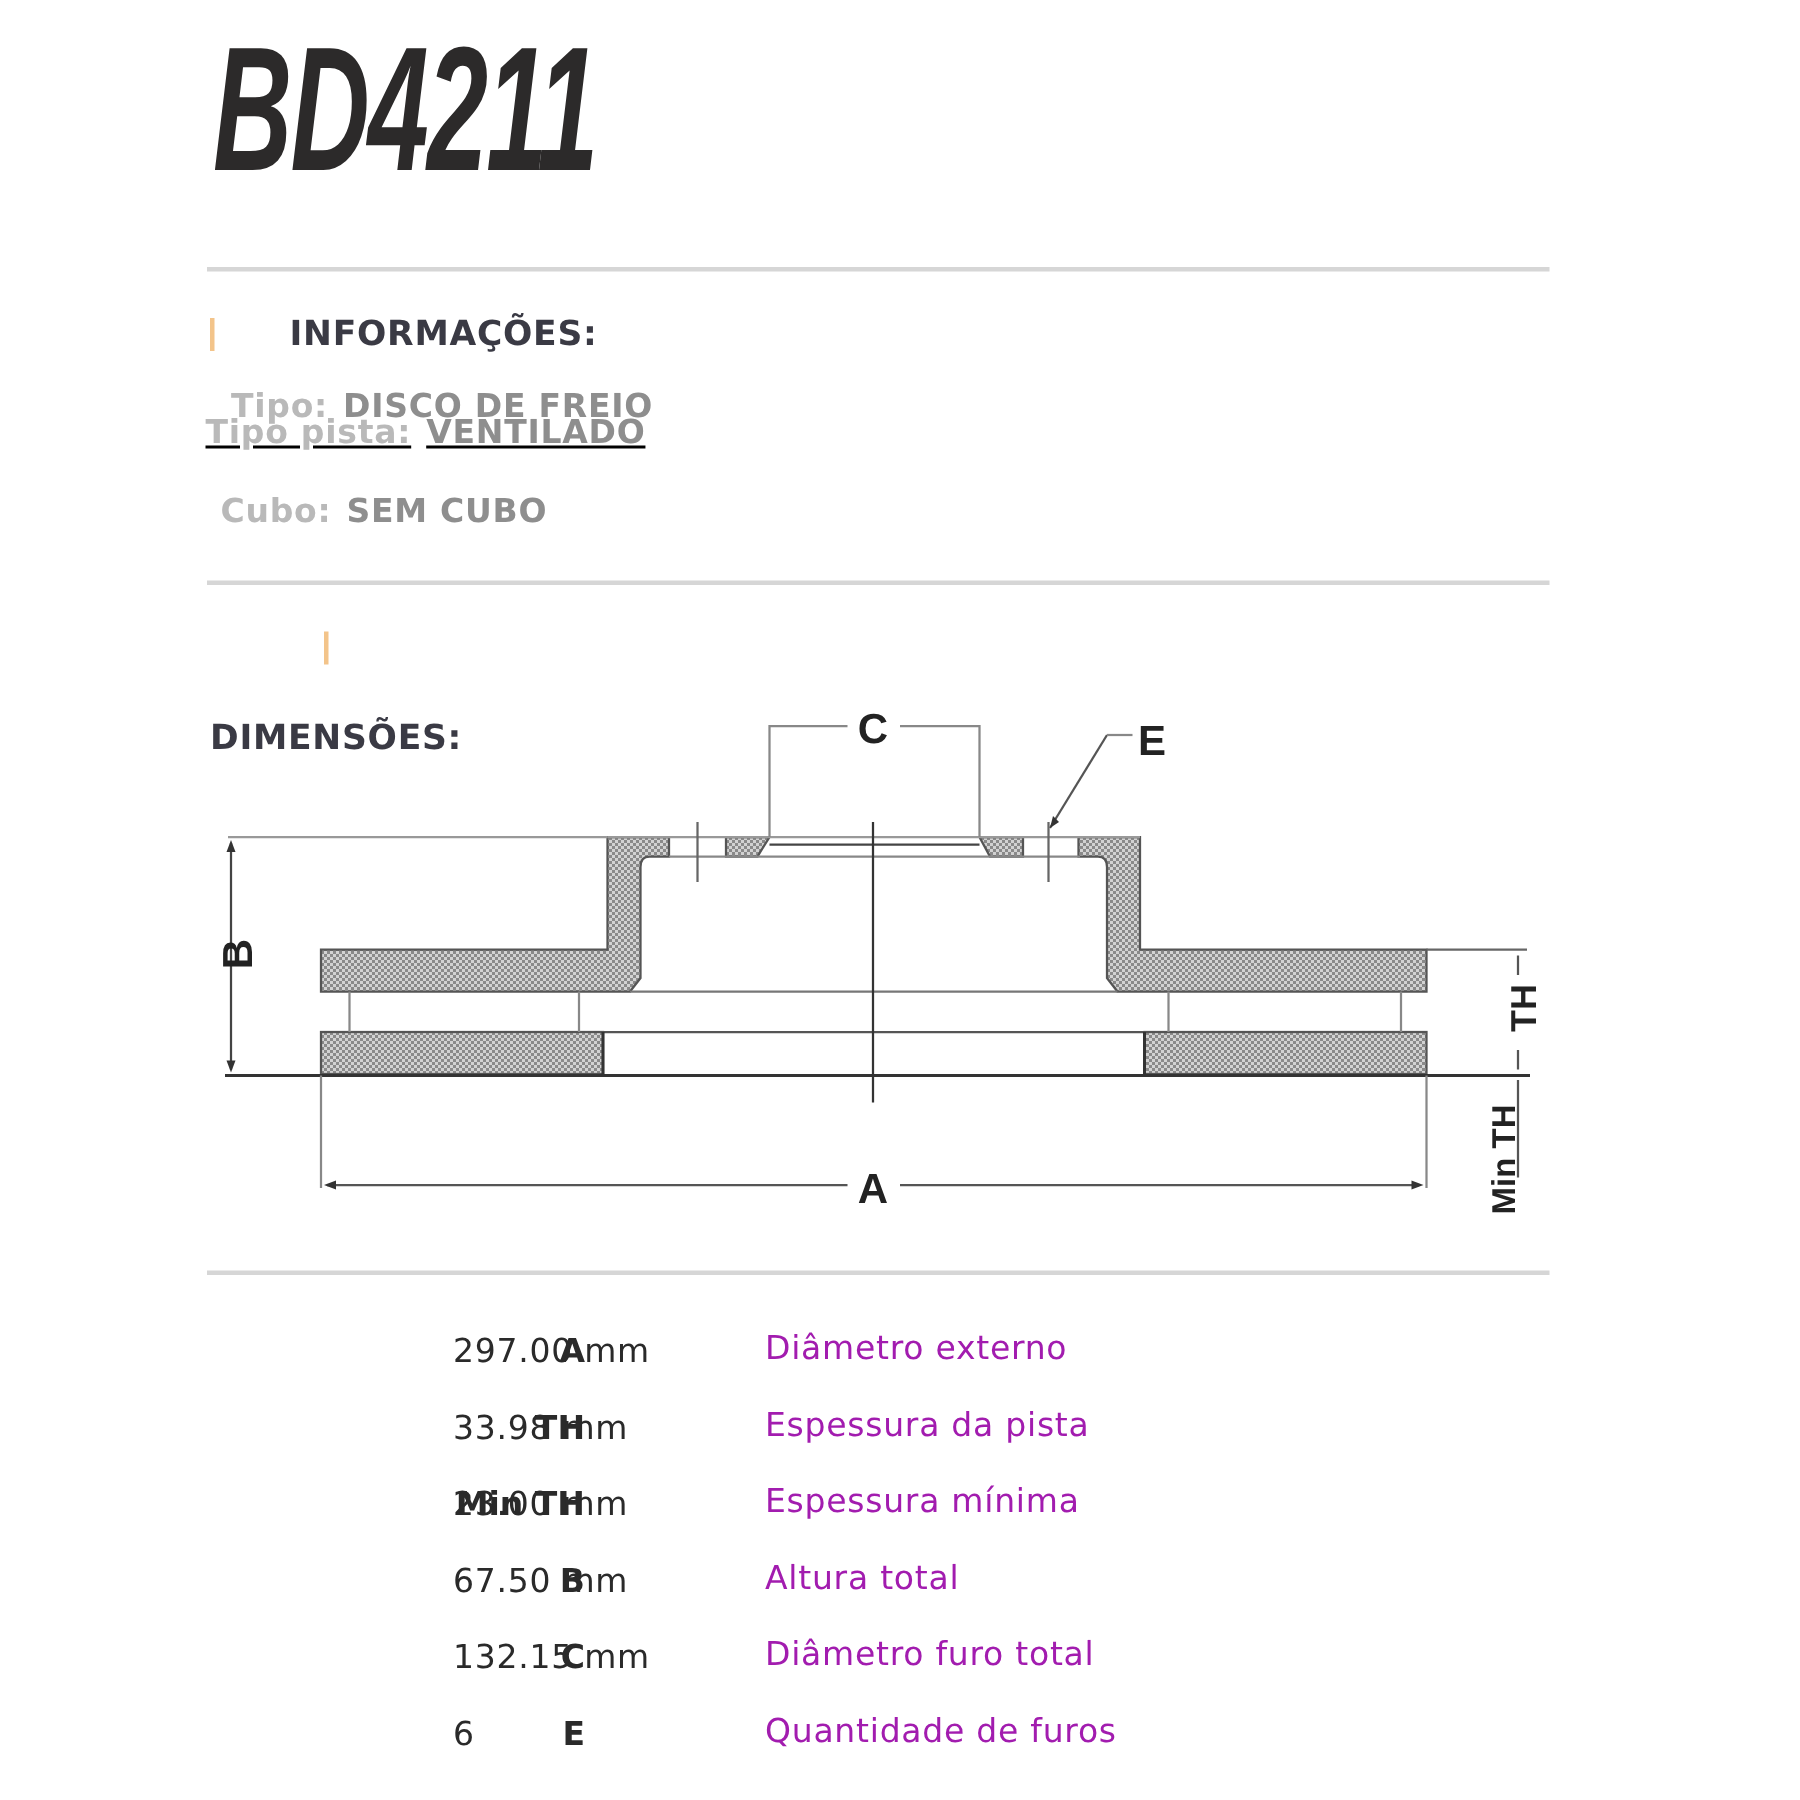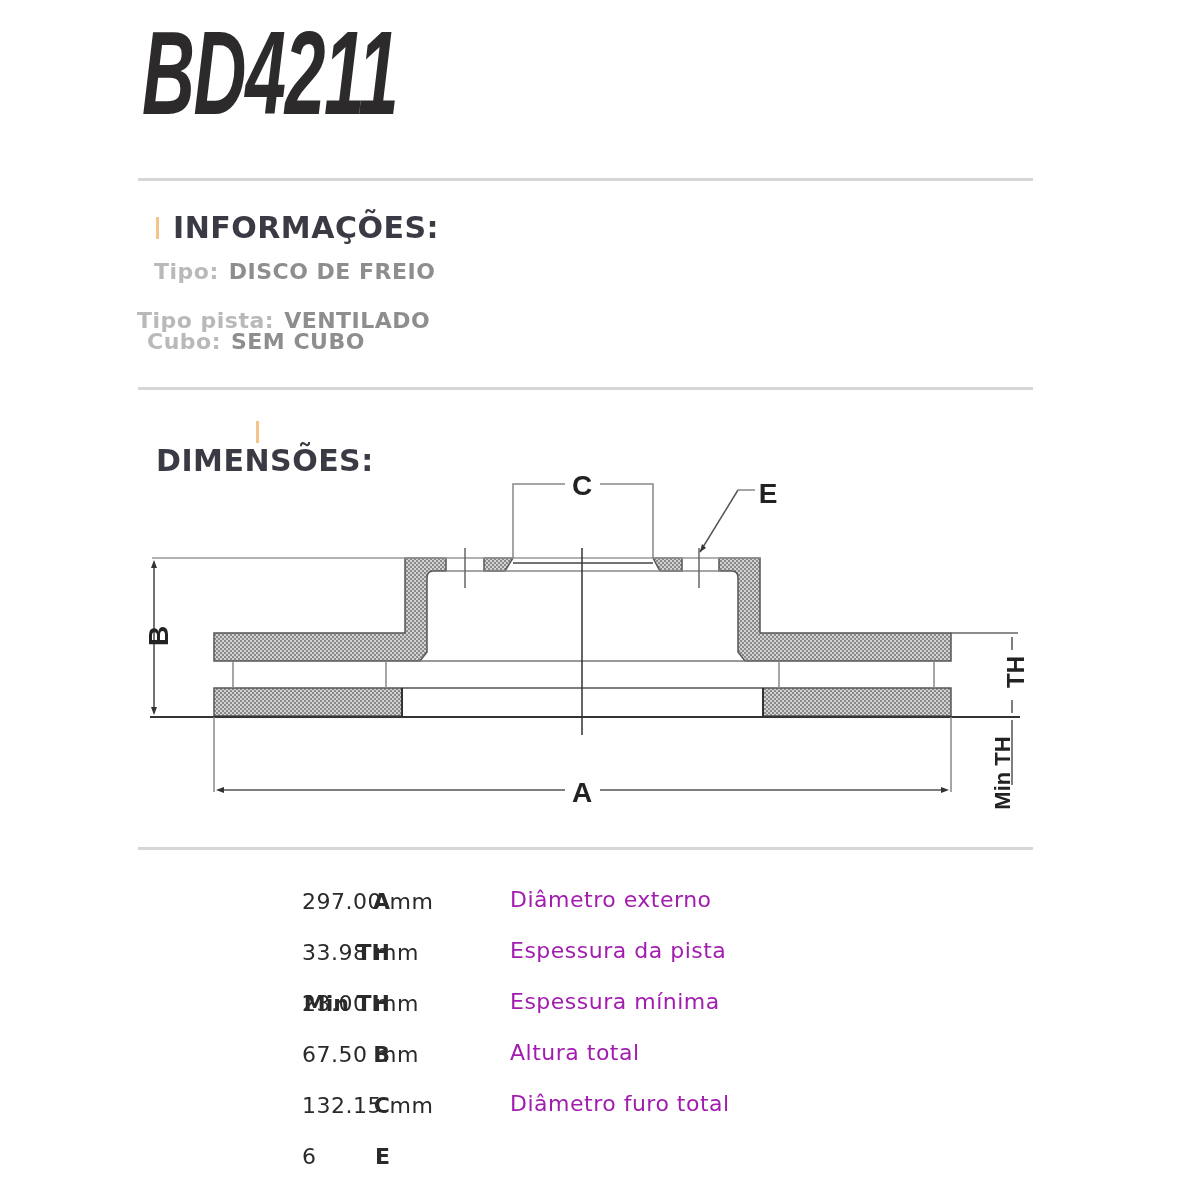--- a/index.html
+++ b/index.html
@@ -1,19 +1,19 @@
 <!DOCTYPE html>
 <html><head>
 <meta charset="utf-8">
 <style>
   html, body { margin:0; padding:0; background:#ffffff; }
   body { width:1200px; height:1200px; position:relative; overflow:hidden; font-family:"DejaVu Sans", sans-serif; }
   .title { position:absolute; left:142px; top:8px; font-family:"Liberation Sans", sans-serif; font-weight:bold; font-style:italic; font-size:118px; color:#2c2a2a; letter-spacing:-2px; transform:scaleX(0.62); transform-origin:left top; line-height:130px; }
   .sep { position:absolute; left:138px; width:895px; height:3px; background:#d6d6d6; }
-  .heading { position:absolute; left:156px; font-size:30px; font-weight:bold; color:#3a3a44; display:flex; align-items:center; letter-spacing:0.5px; }
+  .heading { position:absolute; left:140px; font-size:23px; font-weight:bold; color:#3a3a44; display:flex; align-items:center; letter-spacing:0.5px;gap:36px; }
   .heading .bar { width:3px; height:22px; background:#f3c48a; margin-right:14px; }
   .info-row { position:absolute; left:137px; font-size:22px; font-weight:bold; letter-spacing:0.5px; }
   .info-row .lbl { color:#b9b9b9; margin-right:10px; }
   .info-row .val { color:#8e8e8e; }
   .diagram { position:absolute; left:130px; top:460px; width:920px; height:370px; }
   .spec { position:absolute; left:140px; width:900px; height:40px; font-size:22px; }
   .spec .code { position:absolute; right:650px; top:0; font-weight:bold; color:#2a2a2a; text-align:right; white-space:nowrap; }
   .spec .value { position:absolute; left:162px; top:0; font-weight:normal; color:#2a2a2a; letter-spacing:0.5px; white-space:nowrap; }
   .spec .desc { position:absolute; left:370px; top:-2px; color:#a21caf; letter-spacing:0.5px; white-space:nowrap; }
 </style>
@@ -25,21 +25,21 @@
 <div class="sep" style="top:178px;"></div>
 
 <div class="heading" style="top:210px;">
   <span class="bar"></span>
   <span>INFORMAÇÕES:</span>
 </div>
 
 <div class="info-row" style="top:259px;margin-left:17px;">
   <span class="lbl">Tipo:</span><span class="val">DISCO DE FREIO</span>
 </div>
-<div class="info-row" style="top:308px;">
+<div class="info-row" style="top:276px;text-decoration:underline;">
   <span class="lbl">Tipo pista:</span><span class="val">VENTILADO</span>
 </div>
 <div class="info-row" style="top:329px;margin-left:10px;">
   <span class="lbl">Cubo:</span><span class="val">SEM CUBO</span>
 </div>
 
 <div class="sep" style="top:387px;"></div>
 
 <div class="heading" style="top:421px;flex-direction:column;">
   <span class="bar"></span>
@@ -145,13 +145,14 @@
   <span class="desc">Altura total</span>
 </div>
 <div class="spec" style="top:1093px;">
   <span class="code">C</span>
   <span class="value">132.15 mm</span>
   <span class="desc">Diâmetro furo total</span>
 </div>
 <div class="spec" style="top:1144px;">
   <span class="code">E</span>
   <span class="value">6</span>
+  <span class="desc">Quantidade de furos</span>
 </div>
 
 </body></html>

